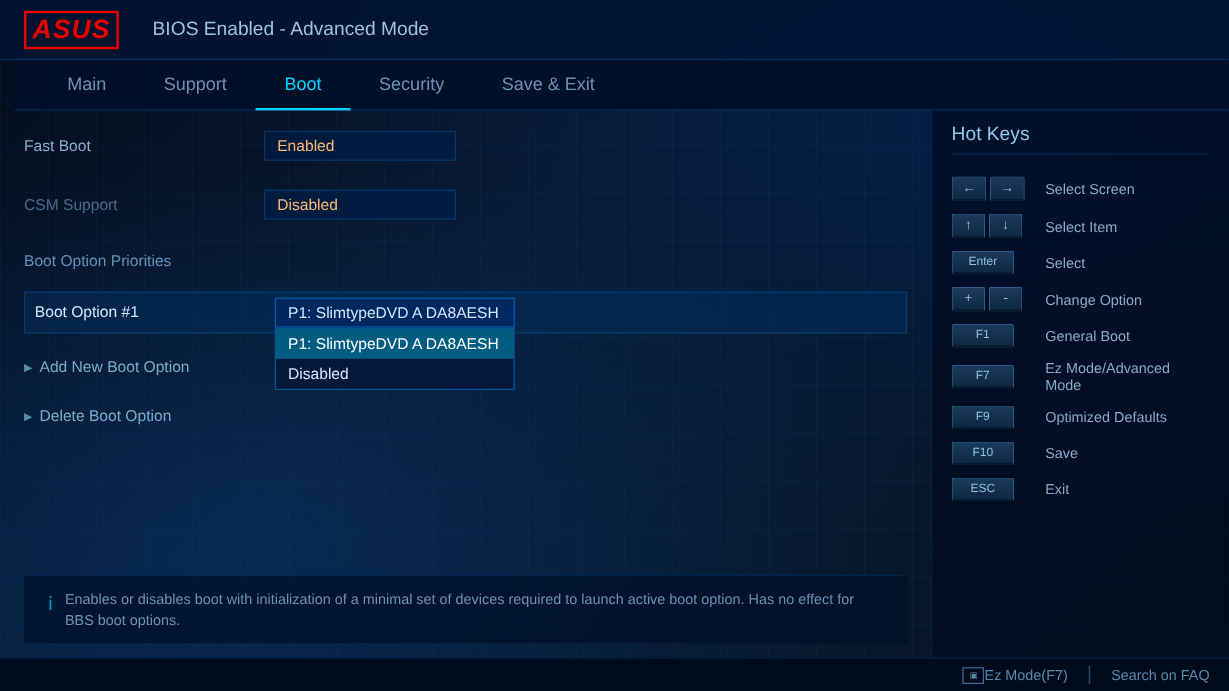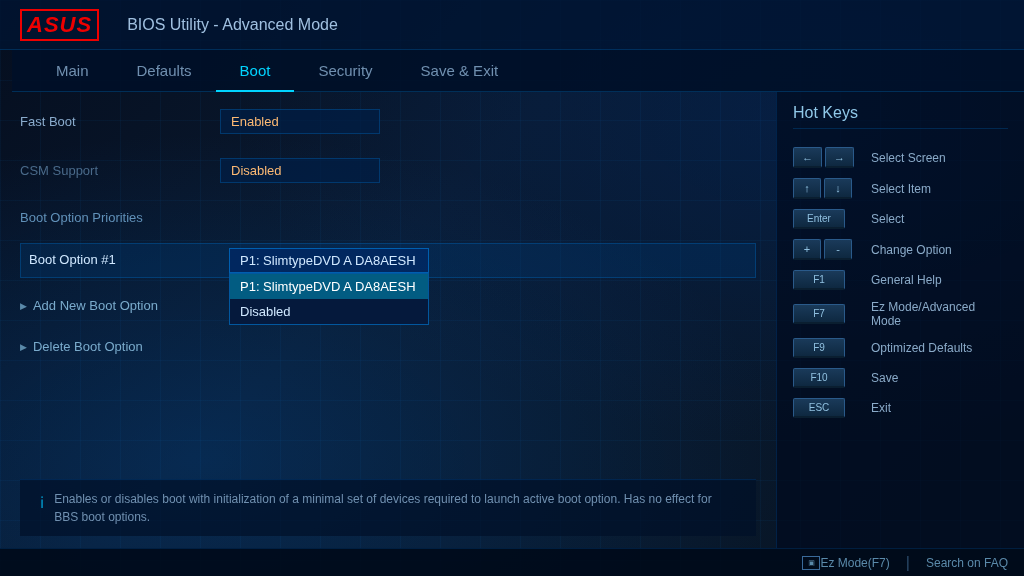--- a/index.html
+++ b/index.html
@@ -337,26 +337,26 @@
 </head>
 <body>
 
 <div class="bg"></div>
 <div class="content">
 
   <div class="header">
     <div class="logo">
       <span class="logo-text">ASUS</span>
     </div>
-    <span class="header-title">BIOS Utility - Advanced Mode</span>
+    <span class="header-title">BIOS Enabled - Advanced Mode</span>
   </div>
 
   <div class="nav-tabs">
     <div class="nav-tab">Main</div>
-    <div class="nav-tab">Defaults</div>
+    <div class="nav-tab">Support</div>
     <div class="nav-tab active">Boot</div>
     <div class="nav-tab">Security</div>
     <div class="nav-tab">Save &amp; Exit</div>
   </div>
 
   <div class="main-area">
 
     <div class="left-panel">
 
       <div class="setting-row">
@@ -425,21 +425,21 @@
           <span class="key-btn">+</span>
           <span class="key-btn">-</span>
         </div>
         <span class="hotkey-label">Change Option</span>
       </div>
 
       <div class="hotkey-row">
         <div class="hotkey-keys">
           <span class="key-btn wide">F1</span>
         </div>
-        <span class="hotkey-label">General Help</span>
+        <span class="hotkey-label">General Boot</span>
       </div>
 
       <div class="hotkey-row">
         <div class="hotkey-keys">
           <span class="key-btn wide">F7</span>
         </div>
         <span class="hotkey-label">Ez Mode/Advanced Mode</span>
       </div>
 
       <div class="hotkey-row">

